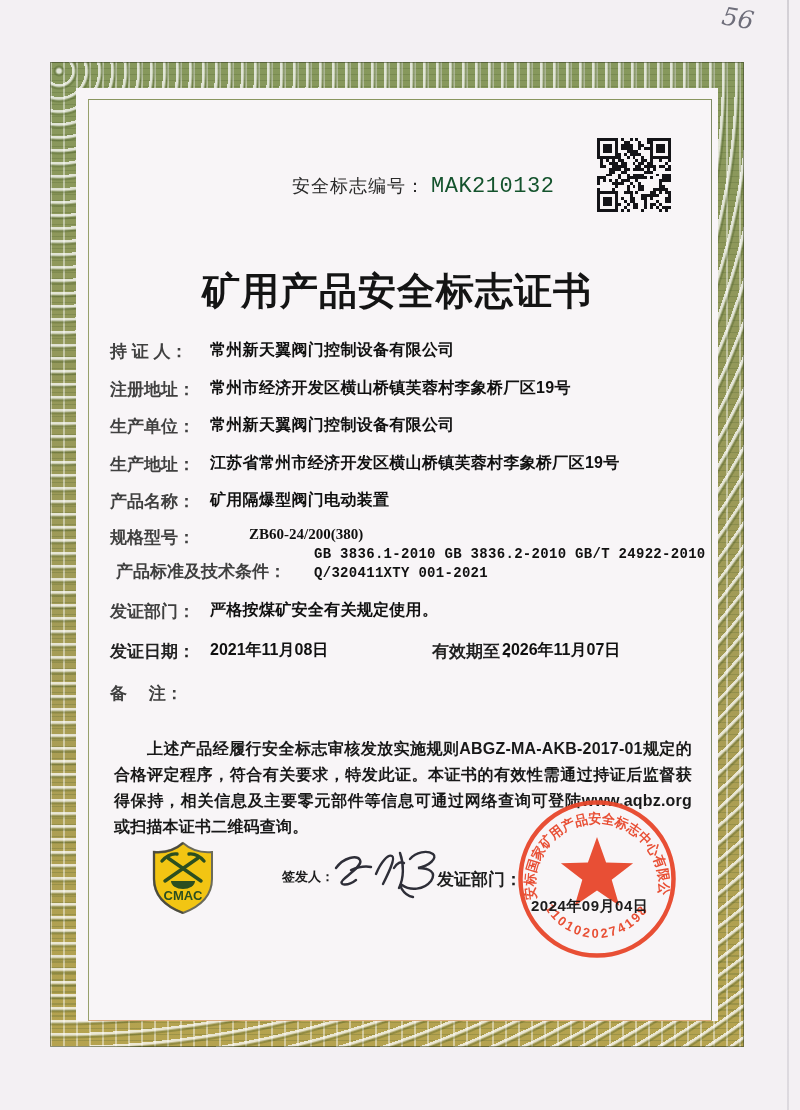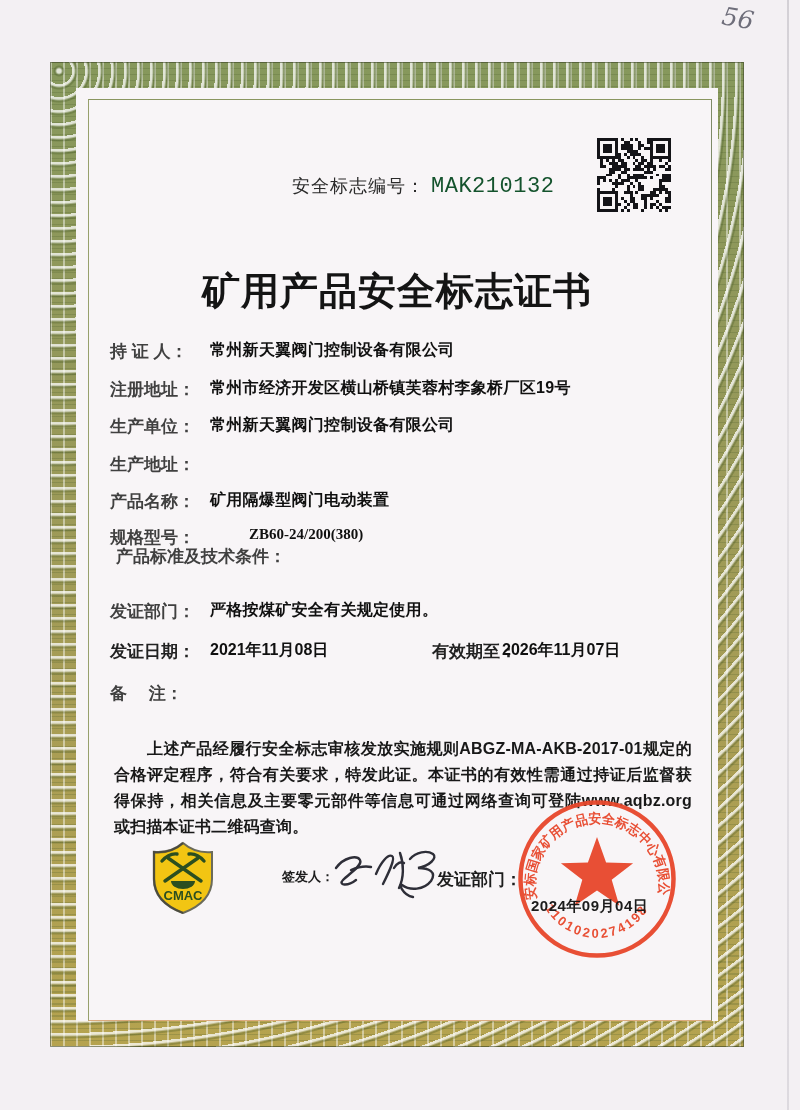--- a/index.html
+++ b/index.html
@@ -754,31 +754,33 @@
     <div class="frow" style="top:378px">
       <span class="flabel">注册地址：</span>
       <span class="fvalue">常州市经济开发区横山桥镇芙蓉村李象桥厂区19号</span>
     </div>
     <div class="frow" style="top:415px">
       <span class="flabel">生产单位：</span>
       <span class="fvalue">常州新天翼阀门控制设备有限公司</span>
     </div>
     <div class="frow" style="top:453px">
       <span class="flabel">生产地址：</span>
+      <span class="fvalue">江苏省常州市经济开发区横山桥镇芙蓉村李象桥厂区19号</span>
     </div>
     <div class="frow" style="top:490px">
       <span class="flabel">产品名称：</span>
       <span class="fvalue">矿用隔爆型阀门电动装置</span>
     </div>
     <div class="frow" style="top:526px">
       <span class="flabel">规格型号：</span>
       <span class="fvalue mono">ZB60-24/200(380)</span>
     </div>
     <div class="frow std" style="top:545px">
       <span class="flabel">产品标准及技术条件：</span>
+      <span class="fvalue">GB 3836.1-2010 GB 3836.2-2010 GB/T 24922-2010 Q/320411XTY 001-2021</span>
     </div>
     <div class="frow" style="top:600px">
       <span class="flabel">发证部门：</span>
       <span class="fvalue">严格按煤矿安全有关规定使用。</span>
     </div>
 
     <div class="frow dates" style="top:640px;height:24px">
       <span class="vlabel" style="left:0">发证日期：</span>
       <span class="vvalue" style="left:100px">2021年11月08日</span>
       <span class="vlabel" style="left:322px">有效期至：</span>

